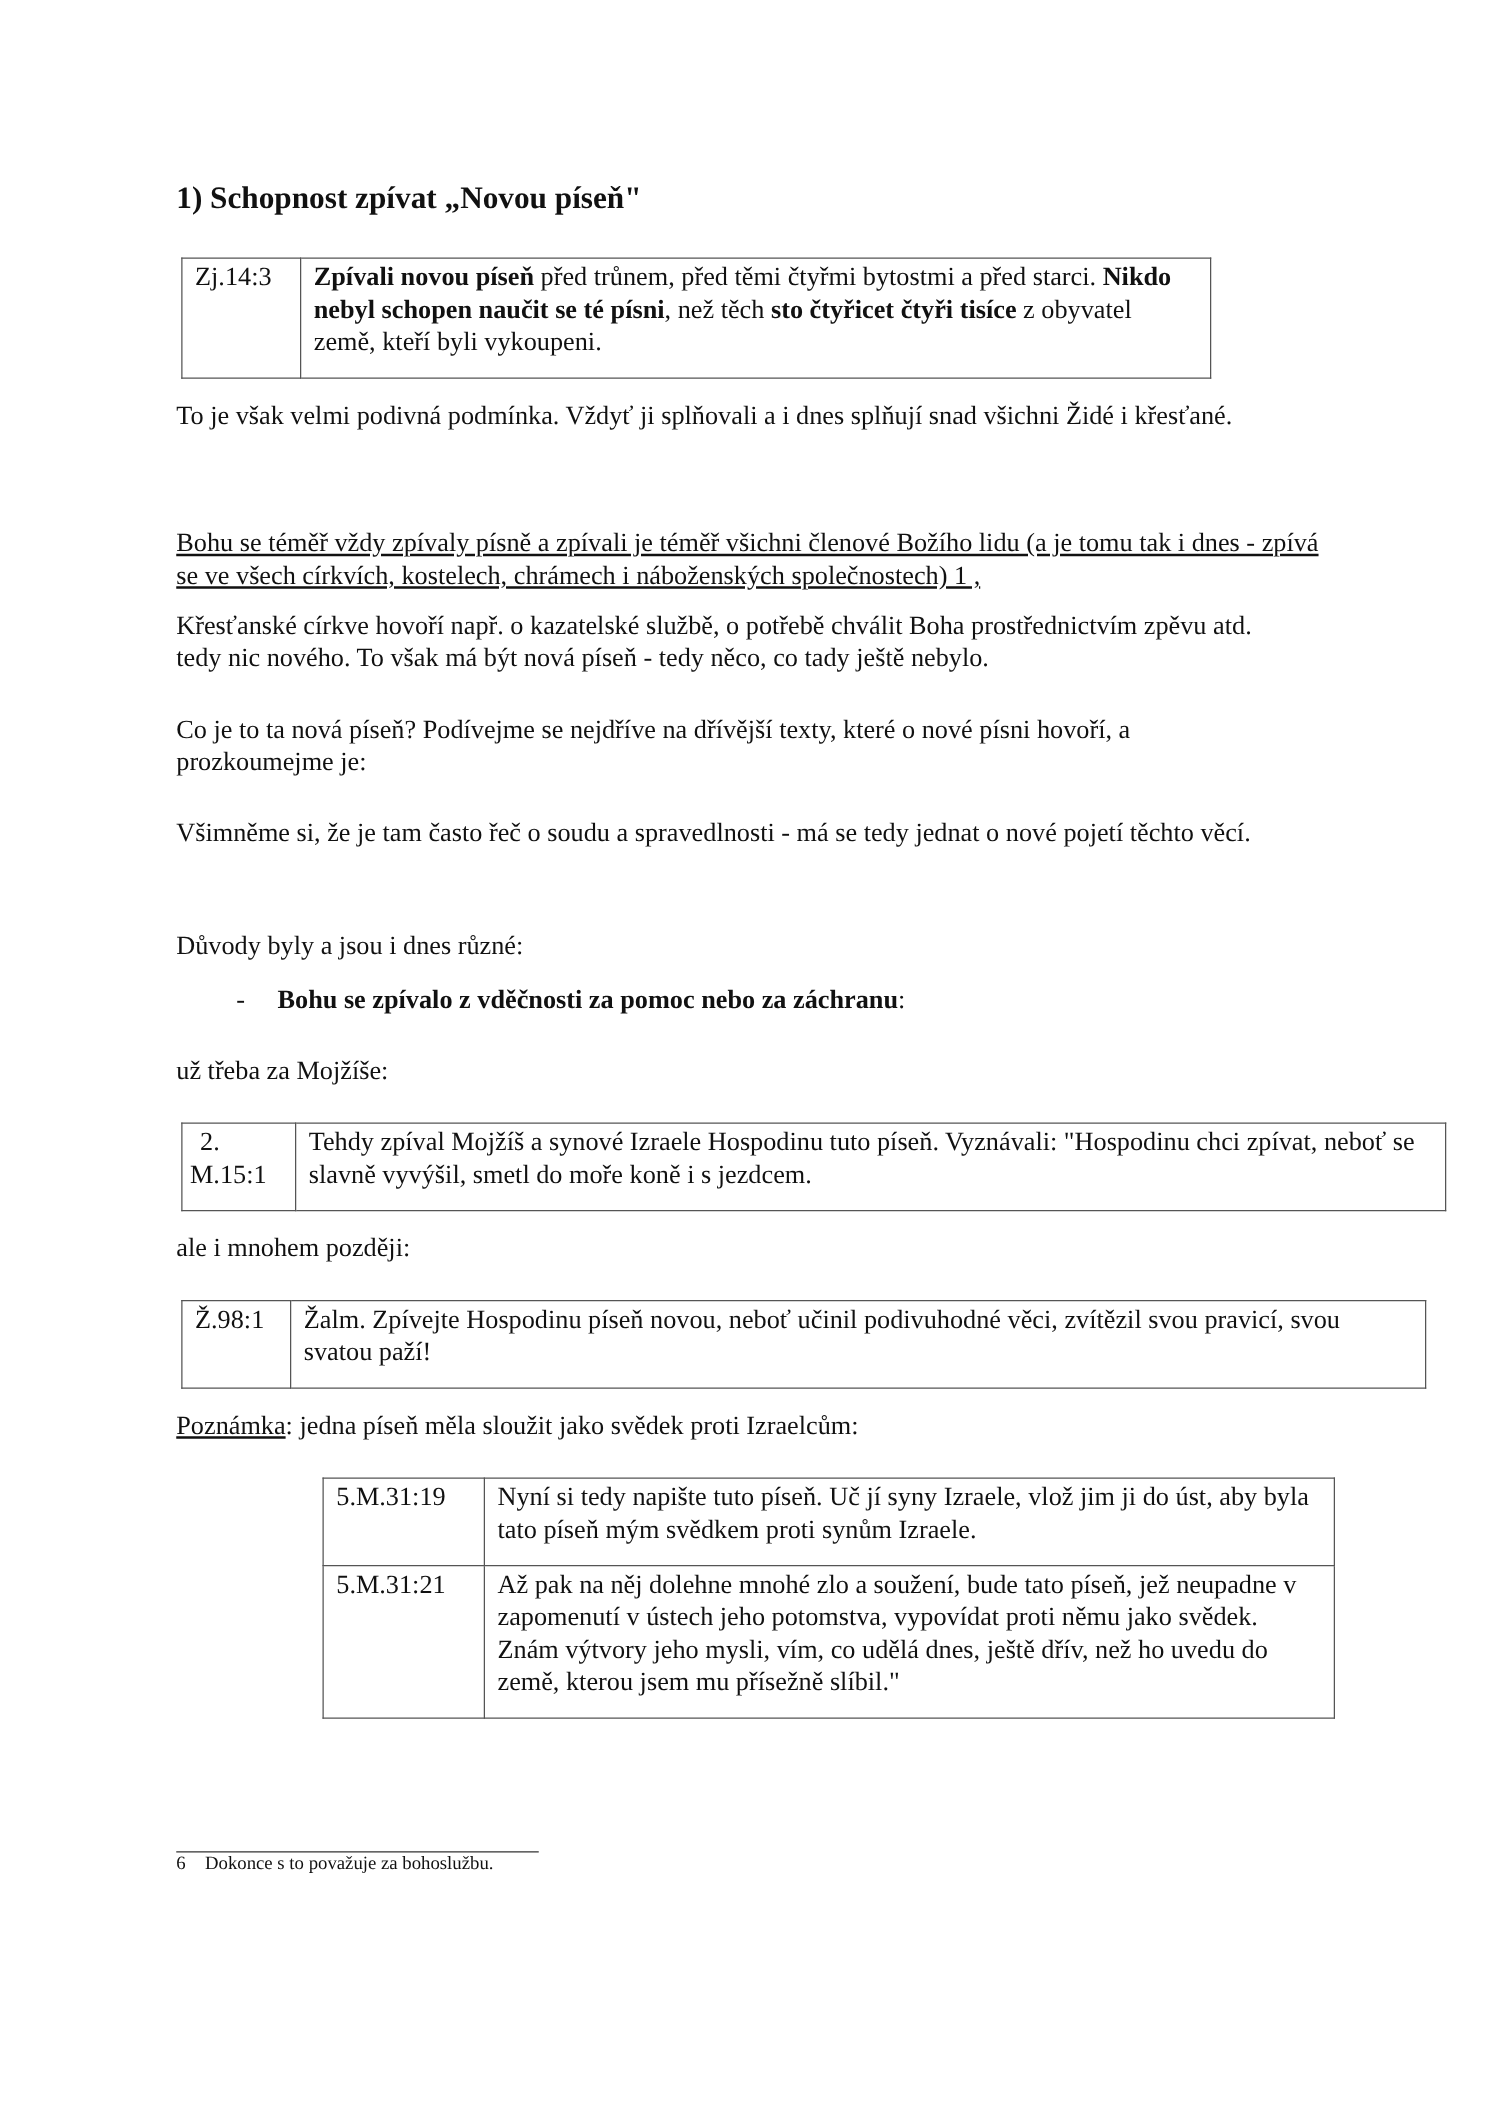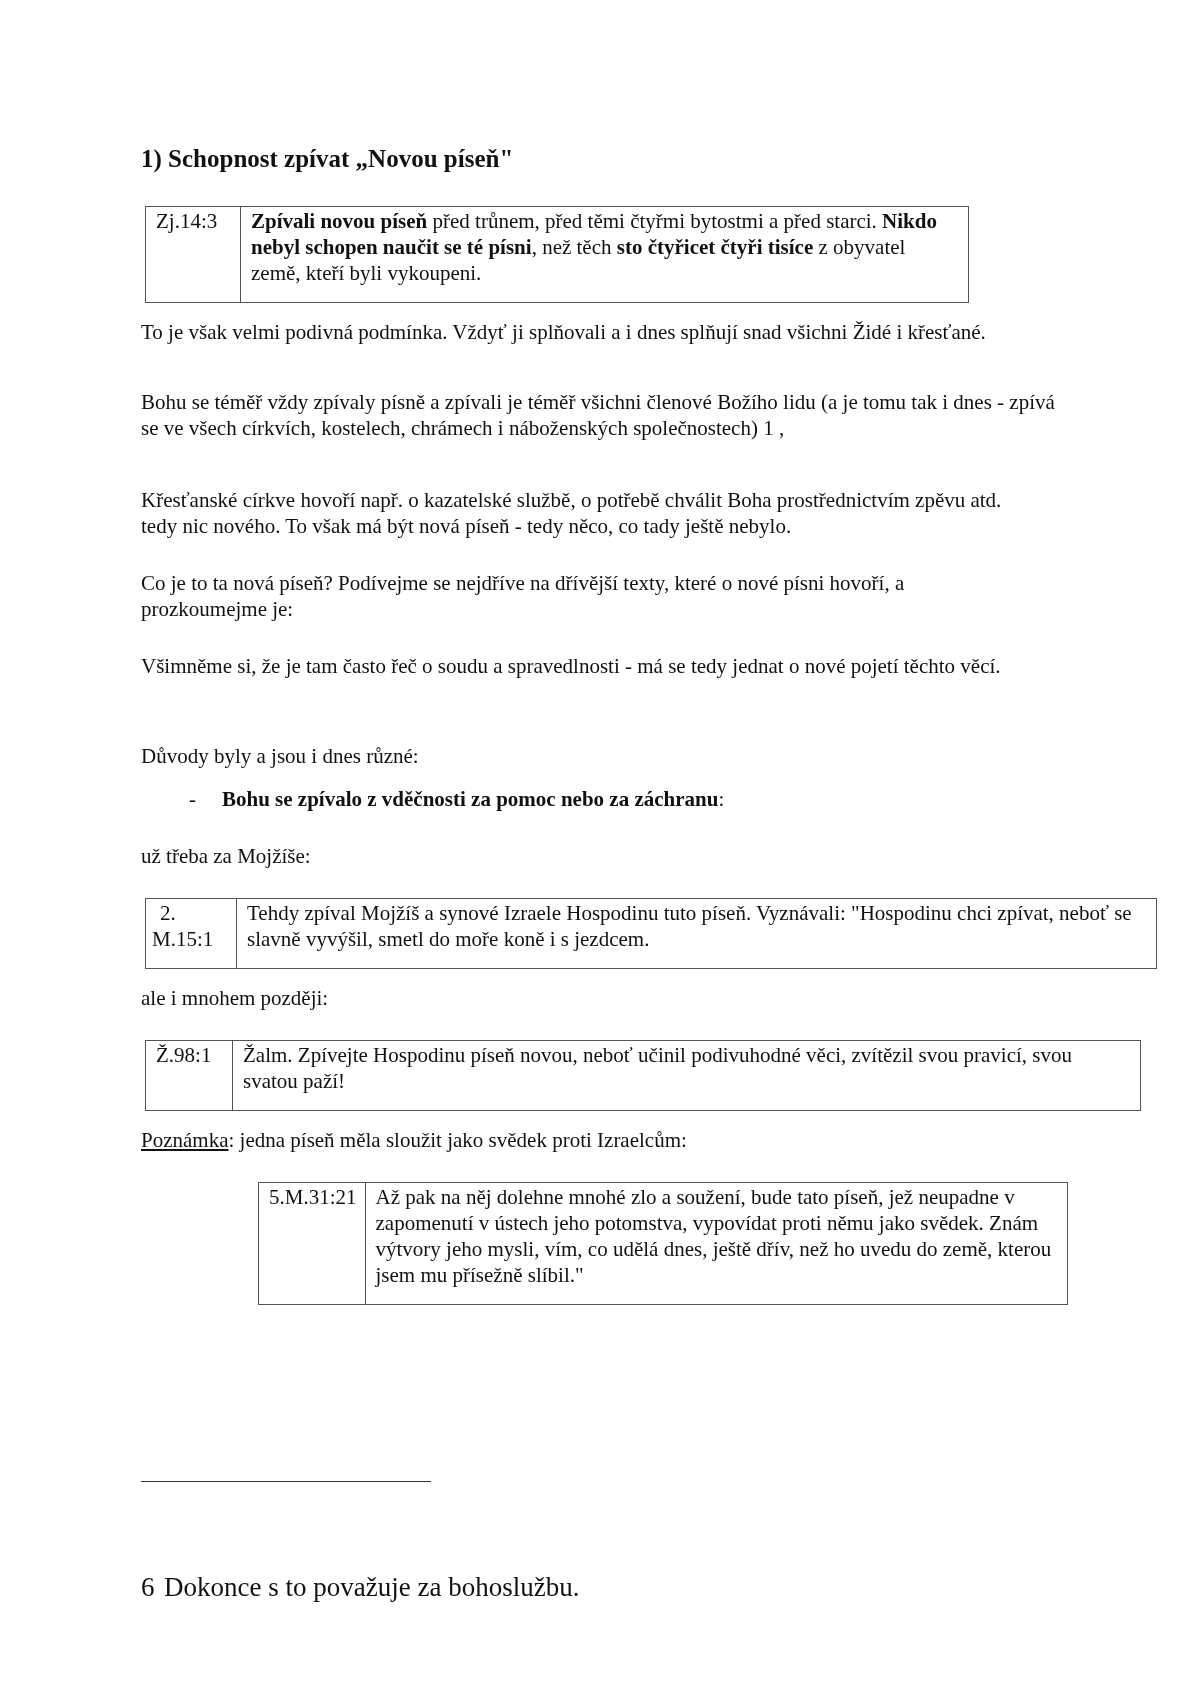--- a/index.html
+++ b/index.html
@@ -16,41 +16,41 @@
     table.verse {
       position: absolute; border-collapse: collapse; font-size: 21px; line-height: 26px;
     }
     table.verse td { border: 1.5px solid #555555; vertical-align: top; padding: 1px 8px 16px 10px; }
     table.verse td.ref { padding: 1px 8px 1px 10px; }
     b { font-weight: bold; }
     .bullet-line { left: 189px; top: 786px; }
     .bullet-dash { display: inline-block; width: 33px; }
     .u { text-decoration: underline; }
     .fn-rule { left: 141px; top: 1481px; width: 290px; height: 0; border-top: 1.5px solid #333333; }
-    .footnote { left: 141px; top: 1574px; font-size: 27px; }
+    .footnote { left: 141px; top: 1478px; font-size: 15px; }
     .fn-num { display: inline-block; width: 23px; }
   </style>
 </head>
 <body>
 
 <div class="abs title">1) Schopnost zpívat „Novou píseň"</div>
 
 <table class="verse" style="left:145px; top:206px; width:824px;">
   <tbody>
       <tr>
     <td class="ref" style="width:76px; padding-left:10px;">Zj.14:3</td>
     <td>
       <b>Zpívali novou píseň</b><span> před trůnem, před těmi čtyřmi bytostmi a před starci. </span><b>Nikdo nebyl schopen naučit se té písni</b><span>, než těch </span><b>sto čtyřicet čtyři tisíce</b><span> z obyvatel země, kteří byli vykoupeni.</span>
     </td>
   </tr>
 </tbody>
   </table>
 
 <p class="para" style="top:319px; width:880px;">To je však velmi podivná podmínka. Vždyť ji splňovali a i dnes splňují snad všichni Židé i křesťané.</p>
-<p class="para" style="top:389px; width:920px;">Bohu se téměř vždy zpívaly písně a zpívali je téměř všichni členové Božího lidu (a je tomu tak i dnes - zpívá se ve všech církvích, kostelech, chrámech i náboženských společnostech) 1 ,</p>
+<p class="para" style="top:421px; width:920px;text-decoration:underline;">Bohu se téměř vždy zpívaly písně a zpívali je téměř všichni členové Božího lidu (a je tomu tak i dnes - zpívá se ve všech církvích, kostelech, chrámech i náboženských společnostech) 1 ,</p>
 <p class="para" style="top:487px; width:890px;">Křesťanské církve hovoří např. o kazatelské službě, o potřebě chválit Boha prostřednictvím zpěvu atd. tedy nic nového. To však má být nová píseň - tedy něco, co tady ještě nebylo.</p>
 <p class="para" style="top:570px; width:890px;">Co je to ta nová píseň? Podívejme se nejdříve na dřívější texty, které o nové písni hovoří, a prozkoumejme je:</p>
 <p class="para" style="top:653px; width:880px;">Všimněme si, že je tam často řeč o soudu a spravedlnosti -  má se tedy jednat o nové pojetí těchto věcí.</p>
 <p class="para" style="top:699px;margin-top:44px;">Důvody byly a jsou i dnes různé:</p>
 
 <div class="abs bullet-line">
   <span class="bullet-dash">-</span><b>Bohu se zpívalo z vděčnosti za pomoc nebo za záchranu</b><span>:</span>
 </div>
 
 <p class="para" style="top:843px;">už třeba za Mojžíše:</p>
@@ -77,20 +77,24 @@
   </tr>
 </tbody>
   </table>
 
 <p class="para" style="top:1127px;">
   <span class="u">Poznámka</span><span>: jedna píseň měla sloužit jako svědek proti Izraelcům:</span>
 </p>
 
 <table class="verse" style="left:258px; top:1182px; width:810px;">
   <tbody>
+      <tr>
+    <td class="ref" style="width:110px;">5.M.31:19</td>
+    <td>Nyní si tedy napište tuto píseň. Uč jí syny Izraele, vlož jim ji do úst, aby byla tato píseň mým svědkem proti synům Izraele.</td>
+  </tr>
   <tr>
     <td class="ref">5.M.31:21</td>
     <td>Až pak na něj dolehne mnohé zlo a soužení, bude tato píseň, jež neupadne v zapomenutí v ústech jeho potomstva, vypovídat proti němu jako svědek. Znám výtvory jeho mysli, vím, co udělá dnes, ještě dřív, než ho uvedu do země, kterou jsem mu přísežně slíbil."</td>
   </tr>
 </tbody>
   </table>
 
 <div class="abs fn-rule"></div>
 <div class="abs footnote">
   <span class="fn-num">6</span><span>Dokonce s to považuje za bohoslužbu.</span>

